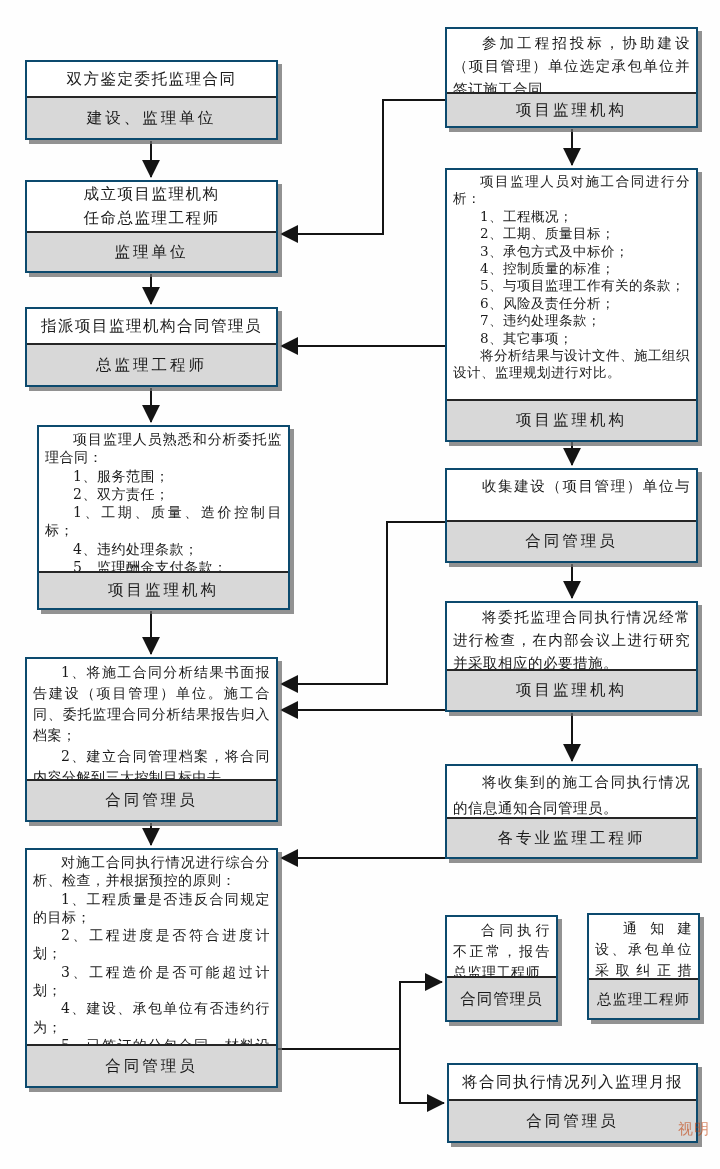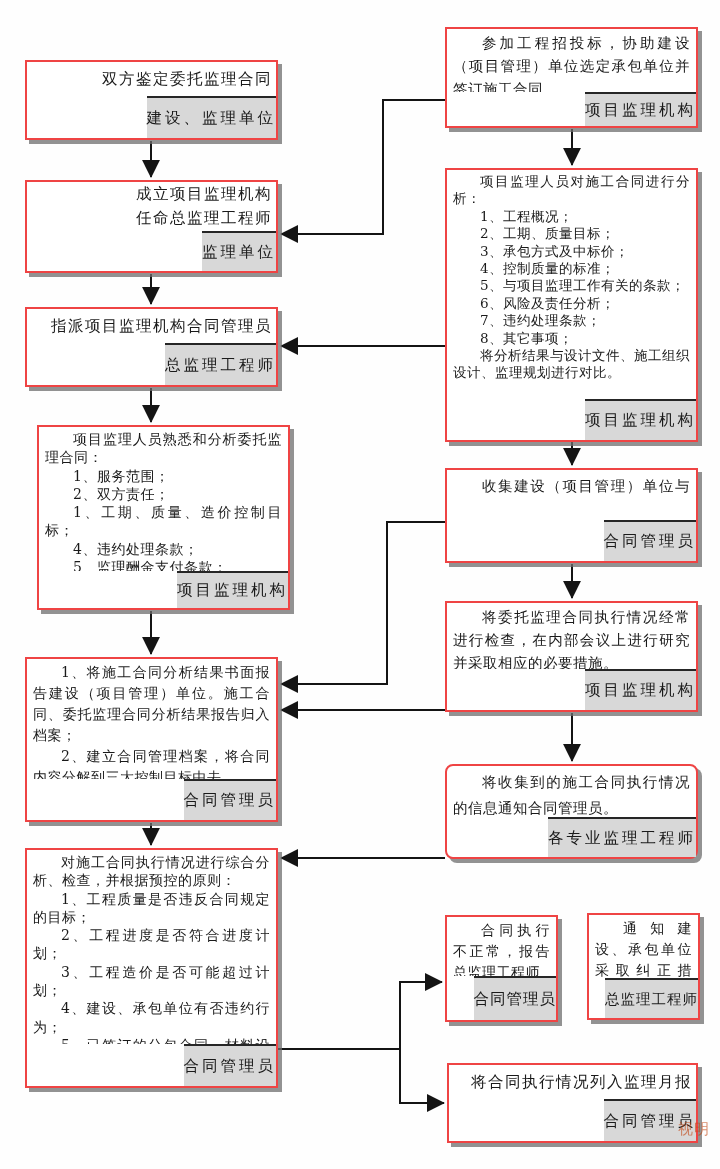--- a/index.html
+++ b/index.html
@@ -1,20 +1,20 @@
 <!DOCTYPE html>
 <html><head>
 <meta charset="utf-8">
 <style>
   html,body{margin:0;padding:0;background:#ffffff;}
   .stage{position:relative;width:720px;height:1169px;background:#fefefe;overflow:hidden;
          font-family:"DejaVu Serif","Liberation Serif",serif;color:#1a1a1a;}
   .connectors{position:absolute;left:0;top:0;width:720px;height:1169px;pointer-events:none;}
-  .node{position:absolute;background:#ffffff;border:2px solid #ef4444;box-sizing:border-box;
-        box-shadow:4px 4px 0 rgba(110,110,110,.75);display:flex;flex-direction:column;align-items:flex-end;}
+  .node{position:absolute;background:#ffffff;border:2px solid #0c4a6e;box-sizing:border-box;
+        box-shadow:4px 4px 0 rgba(110,110,110,.75);display:flex;flex-direction:column;}
   .bd{flex:1 1 auto;padding:3px 6px 0 6px;overflow:hidden;}
   .bd p{margin:0;text-indent:2em;text-align:justify;letter-spacing:.5px;}
   .bd.center{display:flex;flex-direction:column;justify-content:space-evenly;align-items:center;padding:0 4px;}
   .bd.center p{text-indent:0;text-align:center;letter-spacing:1.5px;}
   .fs15 p{font-size:15.5px;}
   .lh17 p{line-height:17.4px;font-size:13.5px;}
   .lh18 p{line-height:18.3px;font-size:14px;}
   .lh21 p{line-height:21px;font-size:14px;}
   .lh23 p{line-height:23.2px;font-size:14.5px;}
   .lh26 p{line-height:26px;font-size:14.5px;}
@@ -139,21 +139,21 @@
     <div class="ft" style="height:39px;">合同管理员</div>
   </div>
 
   <div class="node" style="left:445px;top:601px;width:253px;height:111px;">
     <div class="bd lh23">
       <p>将委托监理合同执行情况经常进行检查，在内部会议上进行研究并采取相应的必要措施。</p>
     </div>
     <div class="ft" style="height:39px;">项目监理机构</div>
   </div>
 
-  <div class="node" style="left:445px;top:764px;width:253px;height:95px;border-radius:8px;">
+  <div class="node" style="left:445px;top:764px;width:253px;height:95px;">
     <div class="bd lh26">
       <p>将收集到的施工合同执行情况的信息通知合同管理员。</p>
     </div>
     <div class="ft" style="height:38px;">各专业监理工程师</div>
   </div>
 
   <div class="node" style="left:445px;top:915px;width:113px;height:107px;">
     <div class="bd lh21">
       <p>合同执行不正常，报告总监理工程师</p>
     </div>

